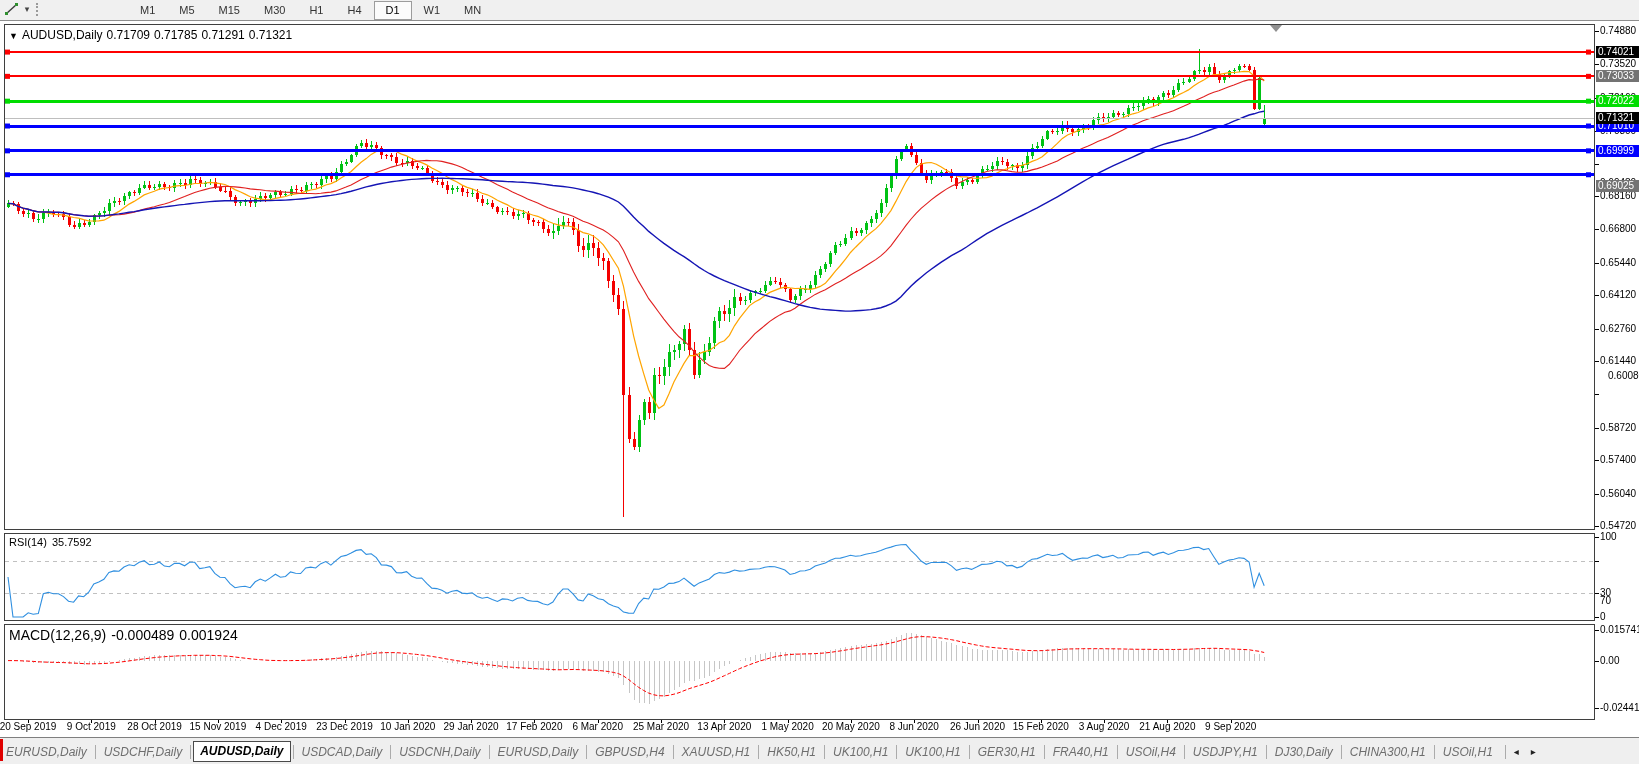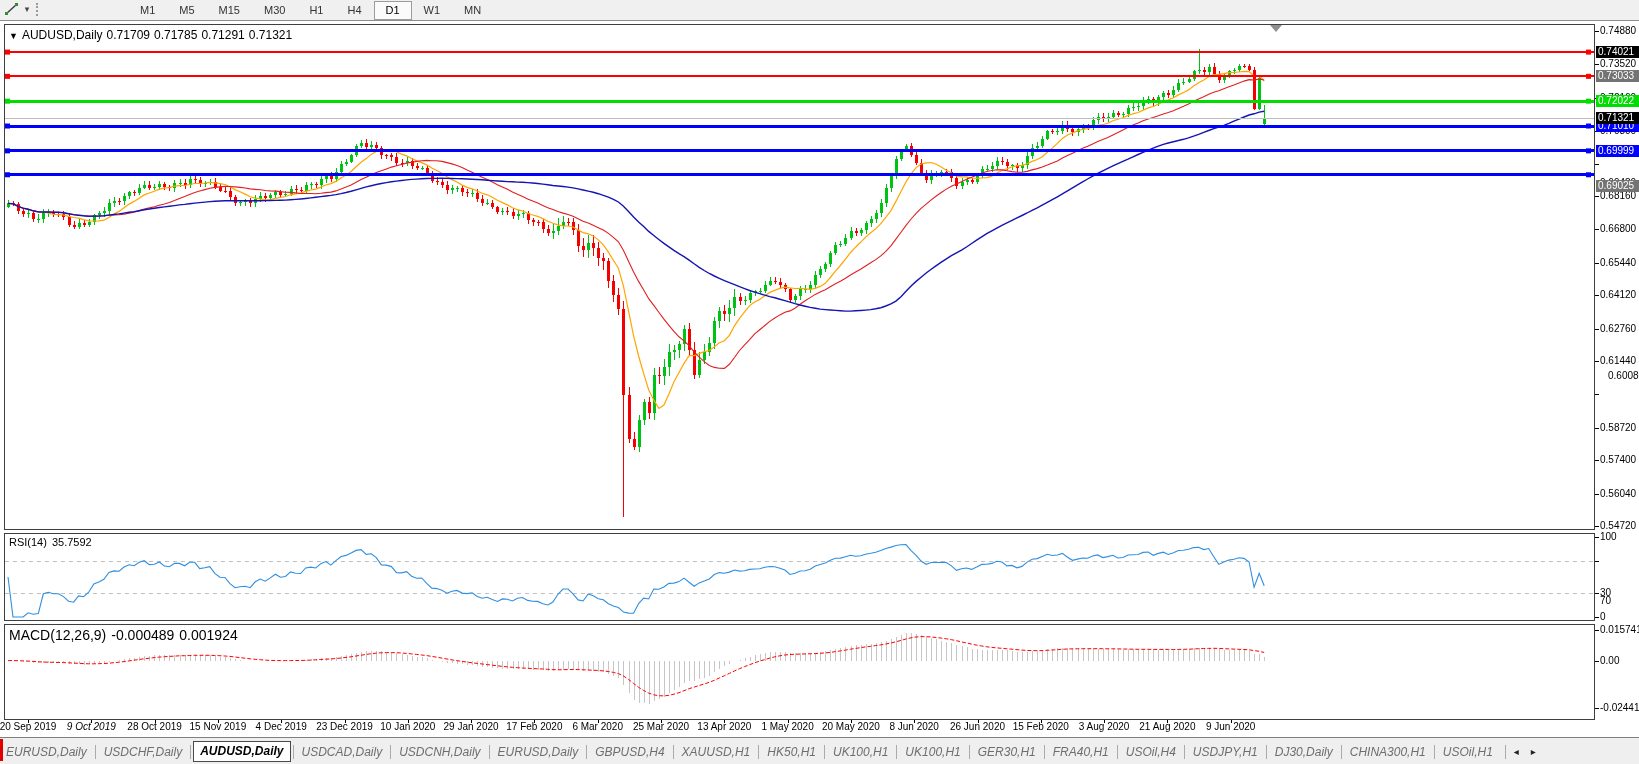--- a/index.html
+++ b/index.html
@@ -923,39 +923,39 @@
       <div class="axis-lbl" style="top: 487.589px;">0.56040</div>
       <div class="axis-lbl" style="top: 520px;">0.54720</div>
       <div class="axis-lbl" style="top: 531px;">100</div>
       <div class="axis-lbl" style="top: 555px; margin-top: 40px;">70</div>
       <div class="axis-lbl" style="top: 587px;">30</div>
       <div class="axis-lbl" style="top: 611px;">0</div>
       <div class="axis-lbl" style="top: 624px;">0.015741</div>
       <div class="axis-lbl" style="top: 654.578px;">0.00</div>
       <div class="axis-lbl" style="top: 702px;">-0.024412</div>
       <div class="date-lbl" style="left: -14px;">20 Sep 2019</div>
-      <div class="date-lbl" style="left: 49.3px; font-style: italic;">9 Oct 2019</div>
+      <div class="date-lbl" style="left: 49.3px;">9 Oct 2019</div>
       <div class="date-lbl" style="left: 112.6px;">28 Oct 2019</div>
       <div class="date-lbl" style="left: 175.9px;">15 Nov 2019</div>
       <div class="date-lbl" style="left: 239.2px;">4 Dec 2019</div>
       <div class="date-lbl" style="left: 302.5px;">23 Dec 2019</div>
       <div class="date-lbl" style="left: 365.8px;">10 Jan 2020</div>
       <div class="date-lbl" style="left: 429.1px;">29 Jan 2020</div>
       <div class="date-lbl" style="left: 492.4px;">17 Feb 2020</div>
       <div class="date-lbl" style="left: 555.7px; text-align: center;">6 Mar 2020</div>
       <div class="date-lbl" style="left: 619px;">25 Mar 2020</div>
       <div class="date-lbl" style="left: 682.3px;">13 Apr 2020</div>
       <div class="date-lbl" style="left: 745.6px;">1 May 2020</div>
       <div class="date-lbl" style="left: 808.9px;">20 May 2020</div>
       <div class="date-lbl" style="left: 872.2px;">8 Jun 2020</div>
       <div class="date-lbl" style="left: 935.5px;">26 Jun 2020</div>
       <div class="date-lbl" style="left: 998.8px;">15 Feb 2020</div>
       <div class="date-lbl" style="left: 1062.1px;">3 Aug 2020</div>
       <div class="date-lbl" style="left: 1125.4px;">21 Aug 2020</div>
-      <div class="date-lbl" style="left: 1188.7px;">9 Jun 2020</div>
+      <div class="date-lbl" style="left: 1188.7px;">9 Sep 2020</div>
       <div class="hline-lbl" style="top: 46.0915px; background: #000000;">0.74021</div>
       <div class="hline-lbl" style="top: 70.3504px; background: #737373;">0.73033</div>
       <div class="hline-lbl" style="top: 95.1741px; background: rgb(0, 221, 0);">0.72022</div>
       <div class="hline-lbl" style="top: 120.022px; background: rgb(0, 0, 255);">0.71010</div>
       <div class="hline-lbl" style="top: 144.846px; background: rgb(0, 0, 255);">0.69999</div>
       <div class="hline-lbl" style="top: 180px; background: #737373;">0.69025</div>
       <div class="hline-lbl" style="top: 112.386px; background: rgb(0, 0, 0);">0.71321</div>
     </div>
 
 <div id="tabbar">

